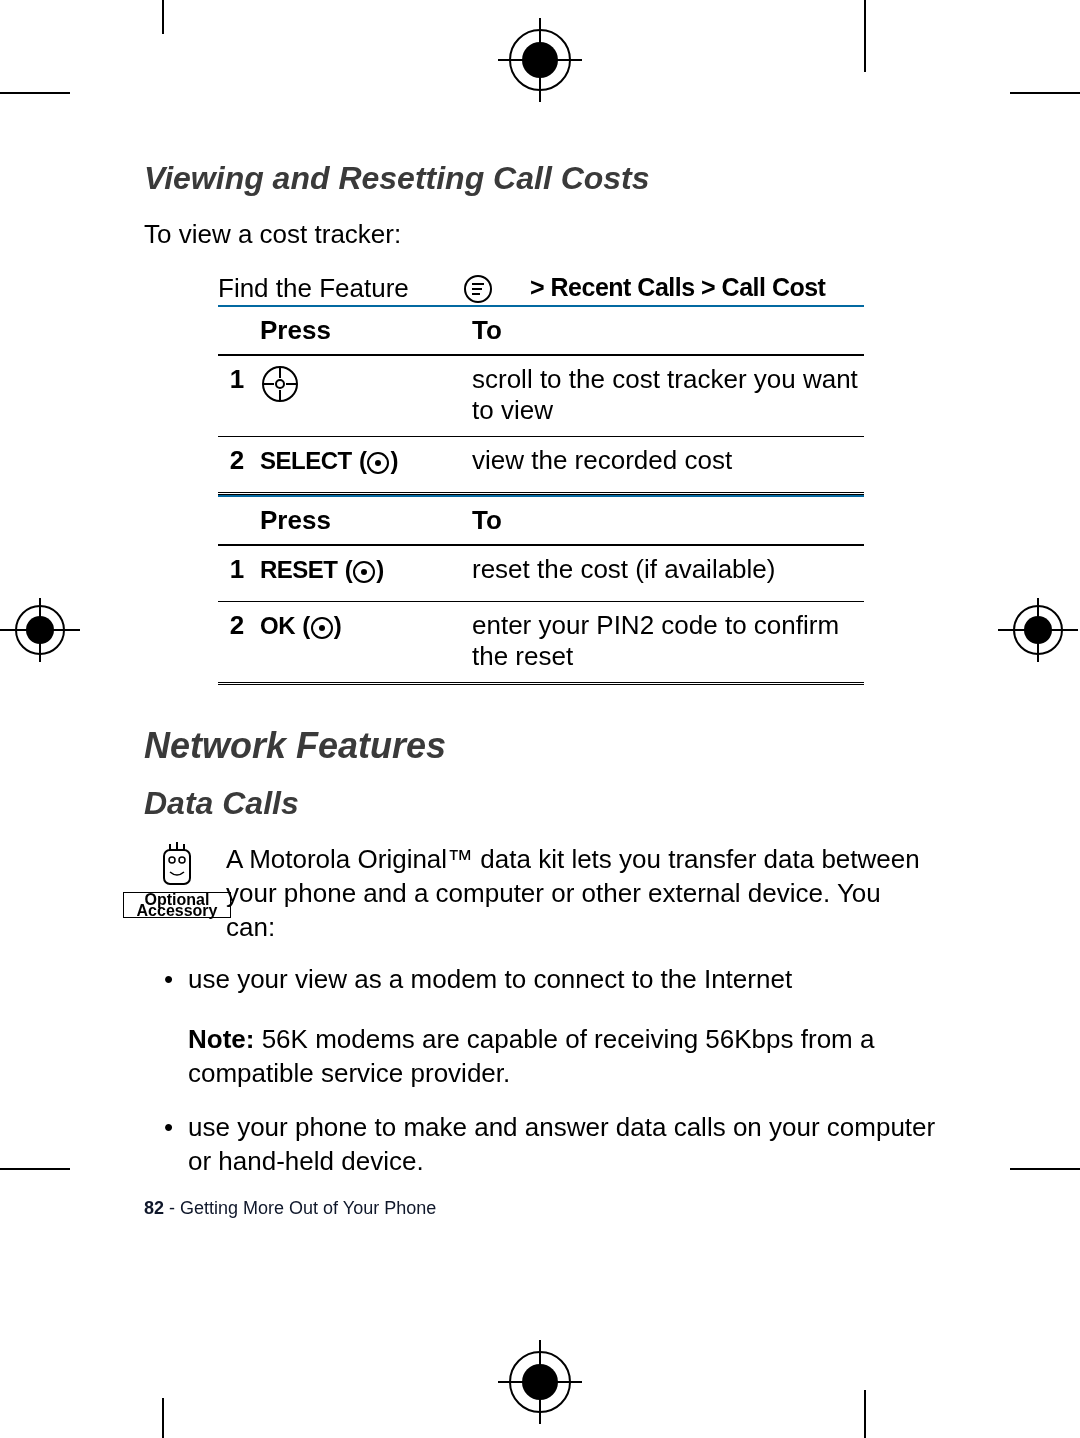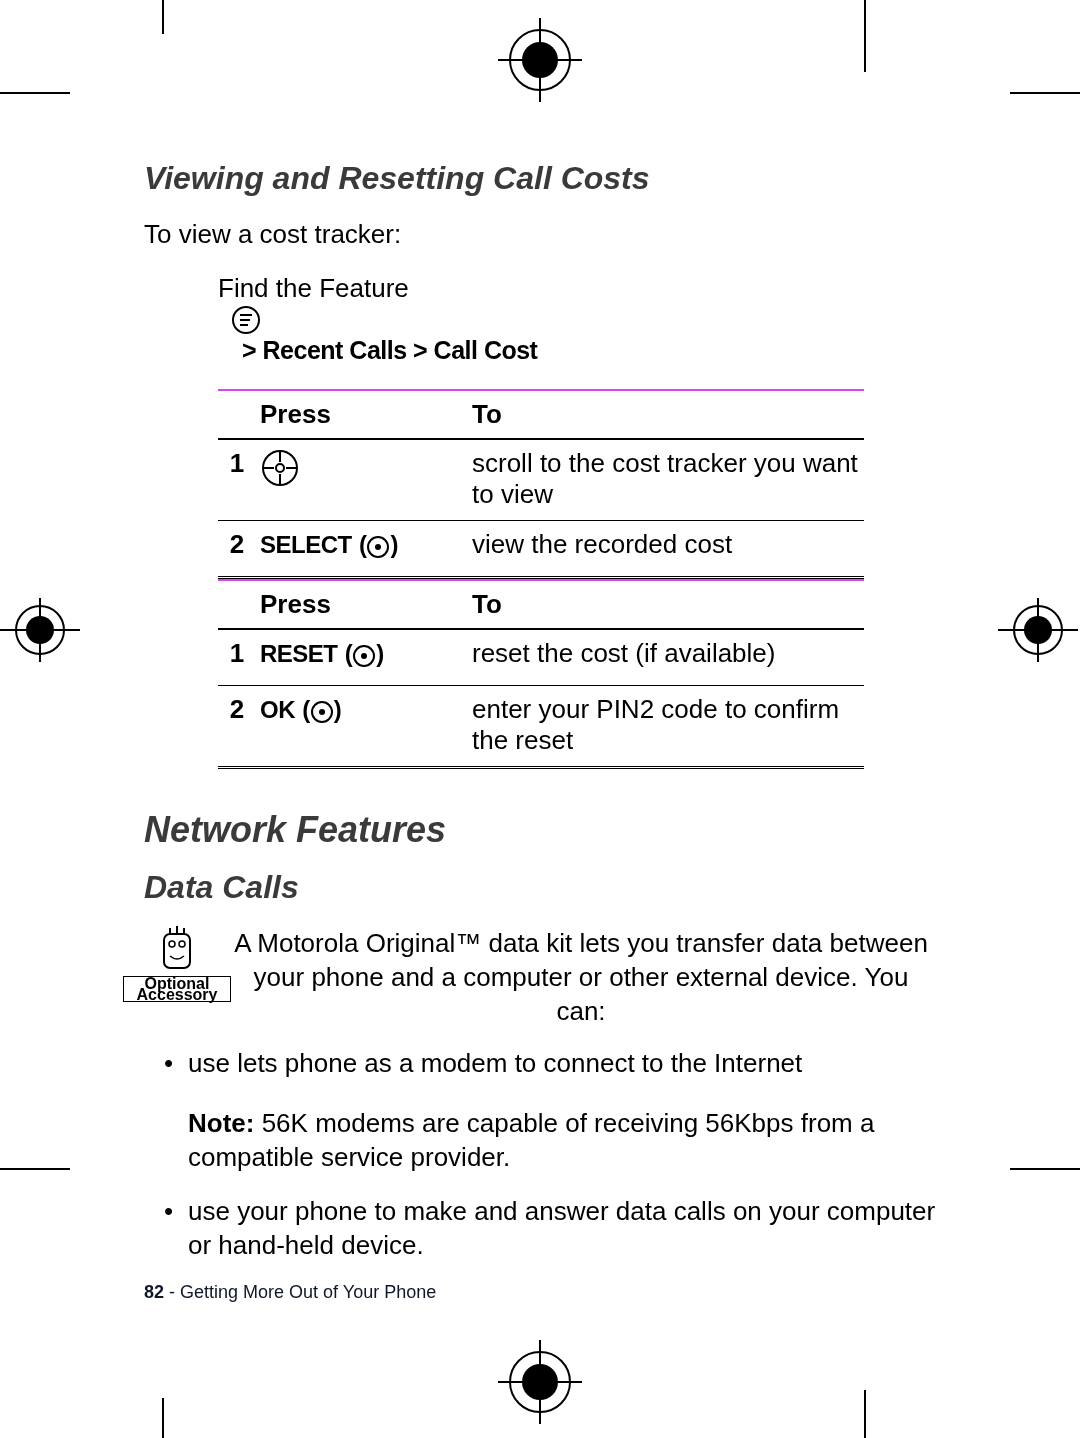--- a/index.html
+++ b/index.html
@@ -62,21 +62,21 @@
     letter-spacing:-0.5px;
     font-size:25px;
   }
 
   
   .tbl{
     margin-left:74px;
     width:646px;
     border-collapse:collapse;
     font-size:26px;
-    border-top:2px solid #d946ef;
+    border-top:2px solid #0369a1;
     border-bottom:3px double #000;
   }
   .tbl th{
     text-align:left;
     font-weight:bold;
     padding:8px 4px 8px 4px;
     font-size:26px;
   }
   .tbl th:first-child{border-bottom:2px solid #000;}
   .tbl th:nth-child(2){border-bottom:2px solid #000;}
@@ -199,21 +199,21 @@
     <circle cx="40" cy="32" r="14" fill="#000"></circle>
   </svg>
 </div>
 
 <div class="page">
 
   <div class="h2">Viewing and Resetting Call Costs</div>
 
   <p class="body">To view a cost tracker:</p>
 
-  <div class="feature-row" style="margin-bottom:24px;flex-direction:column;">
+  <div class="feature-row" style="">
     <div class="label">Find the Feature</div>
     <div class="icon-cell">
       <svg width="32" height="32" viewBox="0 0 32 32">
         <circle cx="16" cy="16" r="13" fill="none" stroke="#000" stroke-width="2"></circle>
         <line x1="10" y1="11" x2="22" y2="11" stroke="#000" stroke-width="2"></line>
         <line x1="10" y1="16" x2="20" y2="16" stroke="#000" stroke-width="2"></line>
         <line x1="10" y1="21" x2="18" y2="21" stroke="#000" stroke-width="2"></line>
       </svg>
     </div>
     <div class="path" style="padding-left:24px;">&gt; Recent Calls &gt; Call Cost</div>
@@ -307,26 +307,26 @@
         <line x1="34" y1="2" x2="34" y2="8" stroke="#000" stroke-width="2"></line>
         <circle cx="22" cy="18" r="3" fill="none" stroke="#000" stroke-width="1.5"></circle>
         <circle cx="32" cy="18" r="3" fill="none" stroke="#000" stroke-width="1.5"></circle>
         <path d="M20 30 q7 6 14 0" fill="none" stroke="#000" stroke-width="1.5"></path>
       </svg>
       <div class="box">
         <span>Optional</span><br>
         <span>Accessory</span>
       </div>
     </div>
-    <div class="body" style="margin:0;text-align:center;">A Motorola Original™ data kit lets you transfer data between your phone and a computer or other external device. You can:</div>
+    <div class="body" style="margin:0;">A Motorola Original™ data kit lets you transfer data between your phone and a computer or other external device. You can:</div>
   </div>
 
   <ul class="bul">
     <li>
-      <div>use lets phone as a modem to connect to the Internet</div>
+      <div>use your view as a modem to connect to the Internet</div>
       <div style="margin-top:26px;">
         <span class="note-label">Note:</span><span> 56K modems are capable of receiving 56Kbps from a compatible service provider.</span>
       </div>
     </li>
     <li>
       <div>use your phone to make and answer data calls on your computer or hand-held device.</div>
     </li>
   </ul>
 
   <div class="footer">

